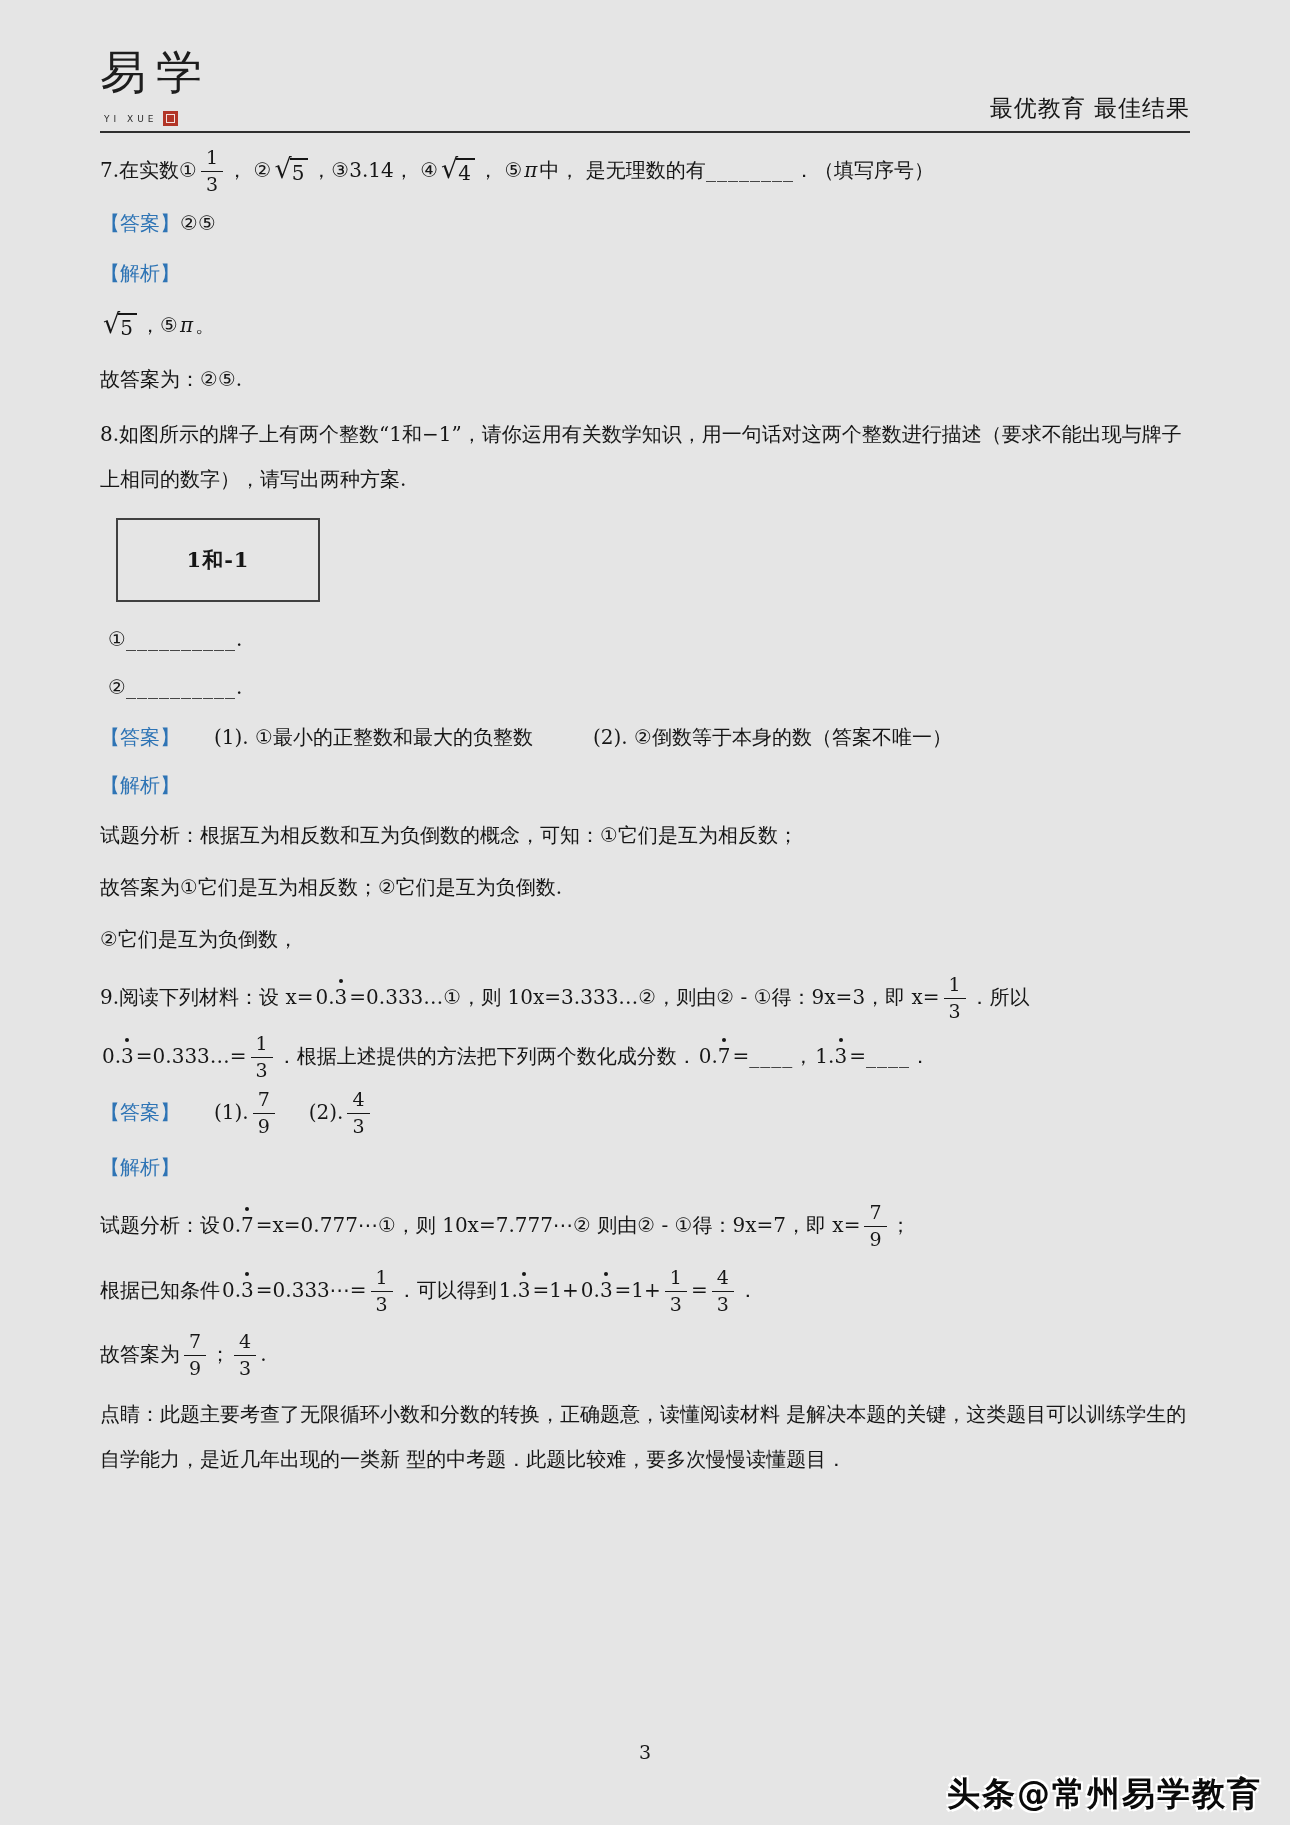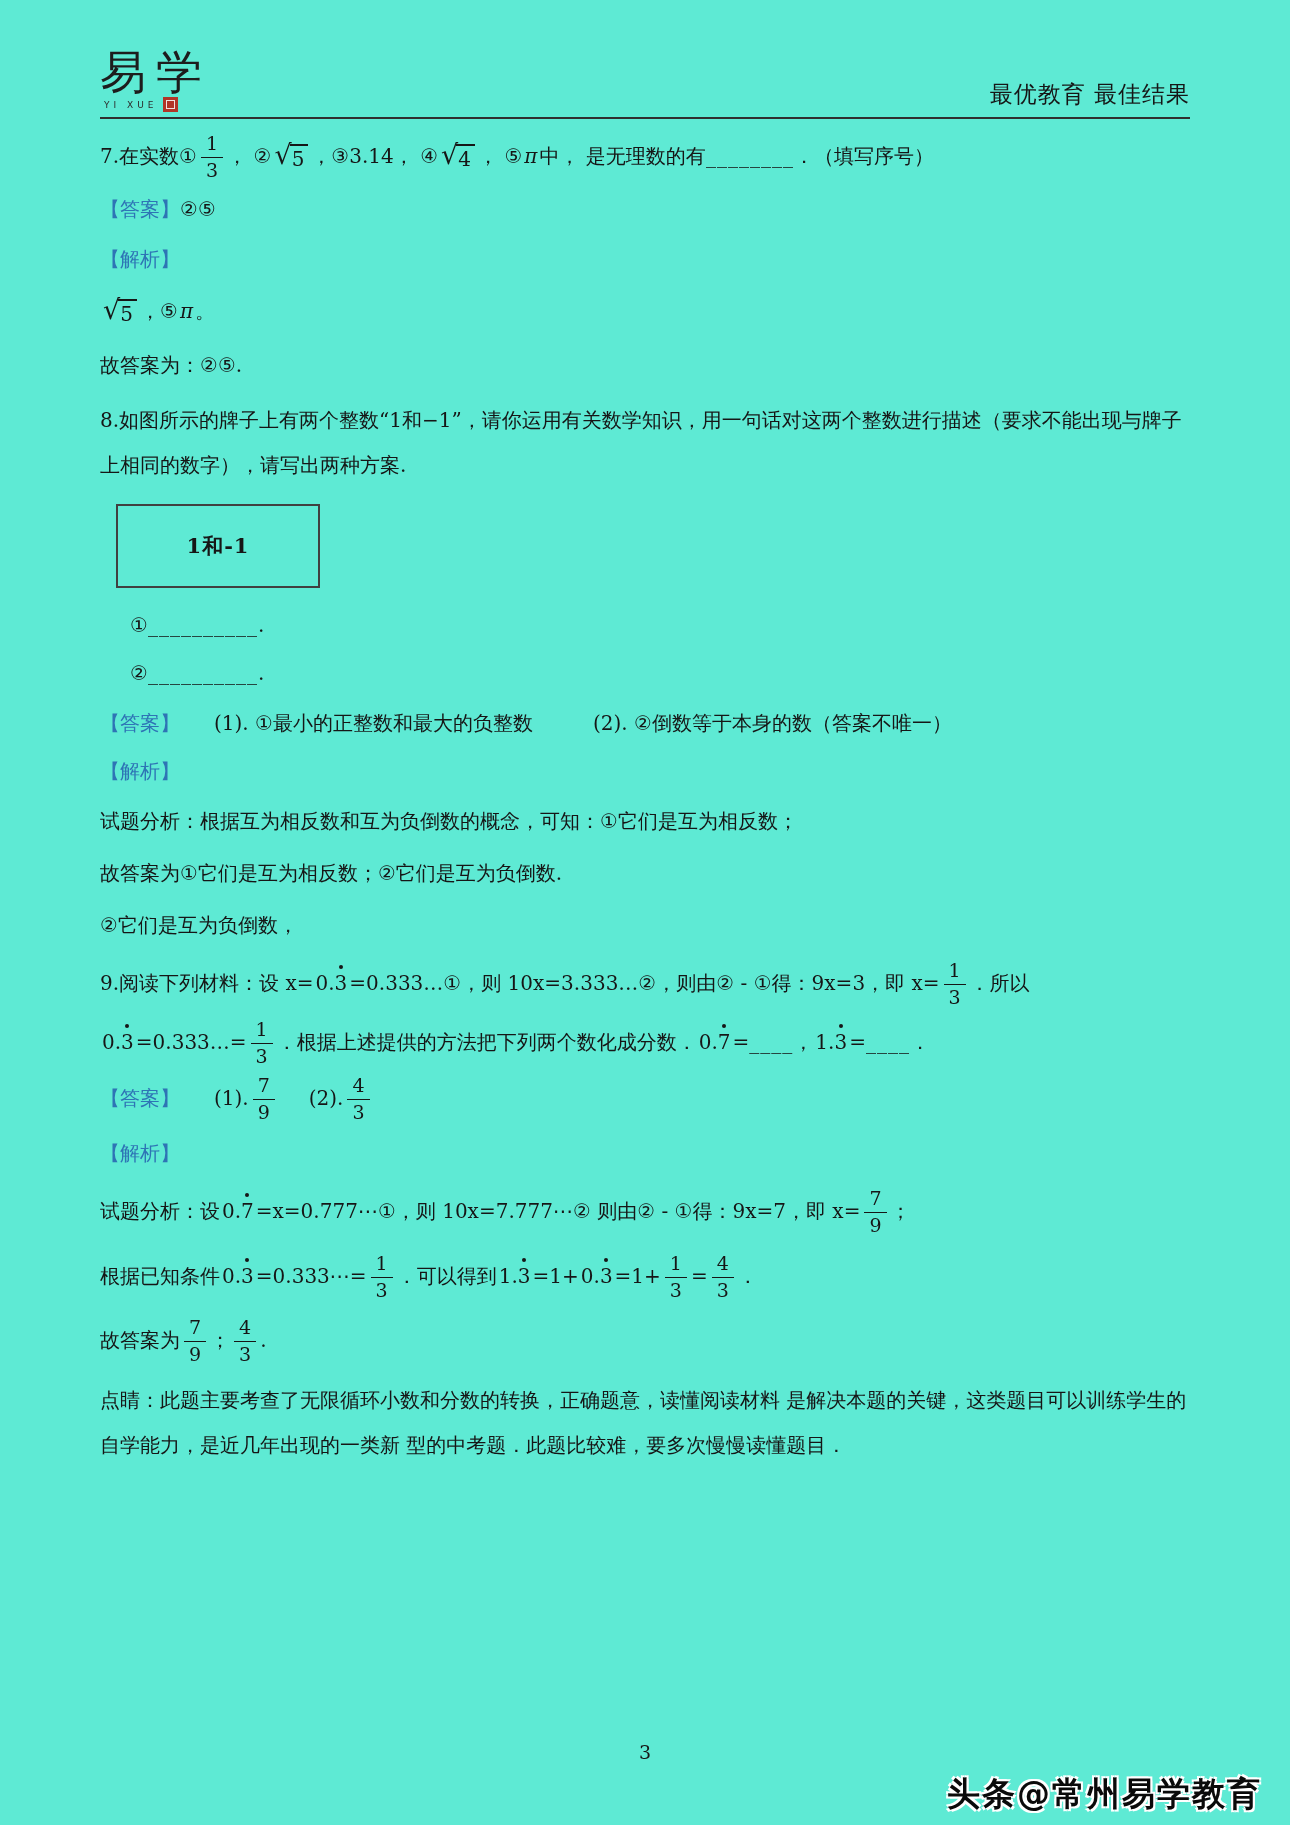--- a/index.html
+++ b/index.html
@@ -1,24 +1,24 @@
 <!DOCTYPE html>
 <html><head>
 <meta charset="utf-8">
 <style>
   html,body{margin:0;padding:0;background:#9a9a9a;}
-  .page{width:1290px;height:1825px;margin:0 auto;background:#5eead4;position:relative;overflow:hidden;
+  .page{width:1290px;height:1825px;margin:0 auto;background:#e5e5e5;position:relative;overflow:hidden;
         font-family:"DejaVu Serif","DejaVu Sans",serif;color:#161616;}
   .content{padding:48px 100px 0 100px;}
 
   
   .hdr{display:flex;justify-content:space-between;align-items:flex-end;
        border-bottom:2px solid #2f2f2f;padding-bottom:5px;}
   .logo-main{font-size:46px;line-height:1.05;letter-spacing:10px;color:#1d1d1d;}
-  .logo-subrow{display:flex;align-items:center;gap:6px;margin-top:1px;padding-left:4px;}
+  .logo-subrow{display:flex;align-items:center;gap:6px;margin-top:15px;padding-left:4px;}
   .logo-sub{font-size:9px;letter-spacing:4px;color:#2c2c2c;font-family:"DejaVu Sans","Liberation Sans",sans-serif;}
   .seal{width:15px;height:15px;background:#b23527;position:relative;display:inline-block;}
   .seal::after{content:"";position:absolute;inset:3px;border:1px solid rgba(255,255,255,.85);}
   .tagline{font-size:23px;padding-bottom:2px;letter-spacing:1px;}
 
   
   p{margin:0;font-size:20px;line-height:2.1;}
   .wrap2{line-height:2.25;}
   .mt6{margin-top:6px}.mt8{margin-top:8px}.mt10{margin-top:10px}.mt12{margin-top:12px}
   .mt14{margin-top:14px}.mt16{margin-top:16px}
@@ -36,21 +36,21 @@
   .rd .od{position:relative;}
   .rd .od::after{content:"";position:absolute;left:50%;top:-0.28em;transform:translateX(-50%);
                  width:4px;height:4px;border-radius:50%;background:#161616;}
   .pi{font-style:italic;margin:0 2px;}
   .blank{letter-spacing:1px;}
 
   
   .signbox{width:200px;height:80px;border:2px solid #404040;margin:16px 0 0 16px;
            display:flex;align-items:center;justify-content:center;
            font-size:21px;font-weight:bold;letter-spacing:1px;}
-  .fill{margin-left:30px;}
+  .fill{margin-left:8px;}
 
   
   .g1{margin-left:34px;} .g2{margin-left:60px;}
   .g3{margin-left:34px;} .g4{margin-left:30px;}
 
   
   .pgnum{position:absolute;left:0;right:0;bottom:62px;text-align:center;font-size:19px;}
   .wm{position:absolute;right:28px;bottom:8px;font-size:33px;font-weight:bold;letter-spacing:2px;
       font-family:"DejaVu Sans","Liberation Sans",sans-serif;color:#0a0a0a;
       text-shadow:2px 2px 0 #fff,-2px 2px 0 #fff,2px -2px 0 #fff,-2px -2px 0 #fff;}

